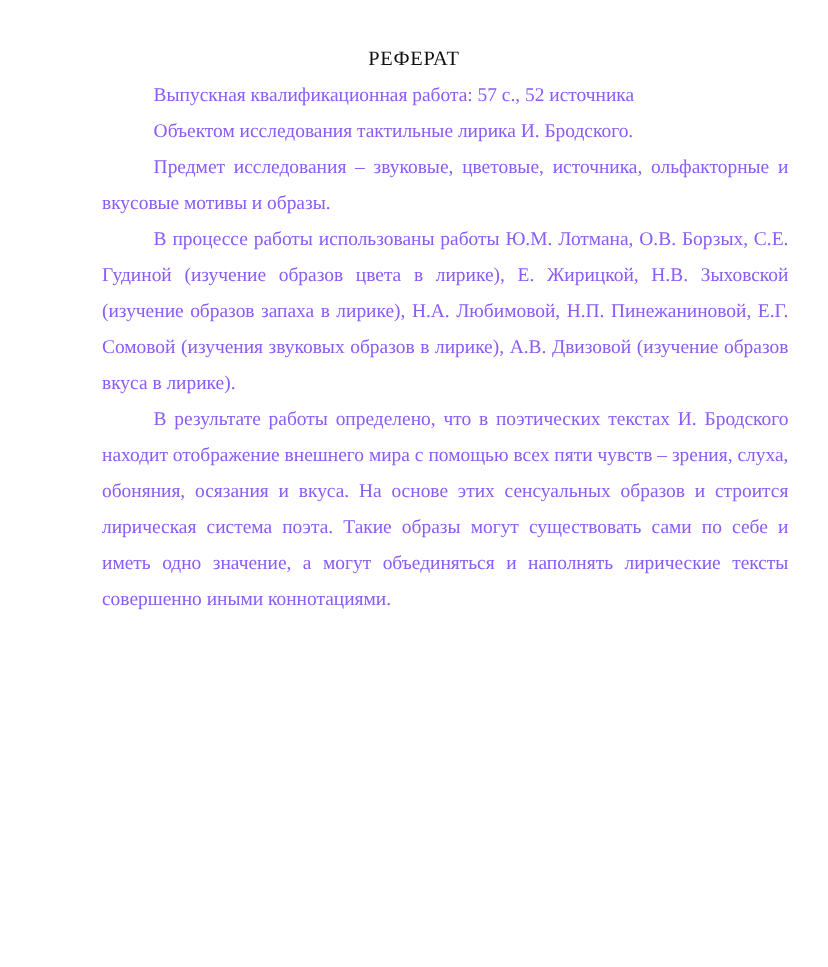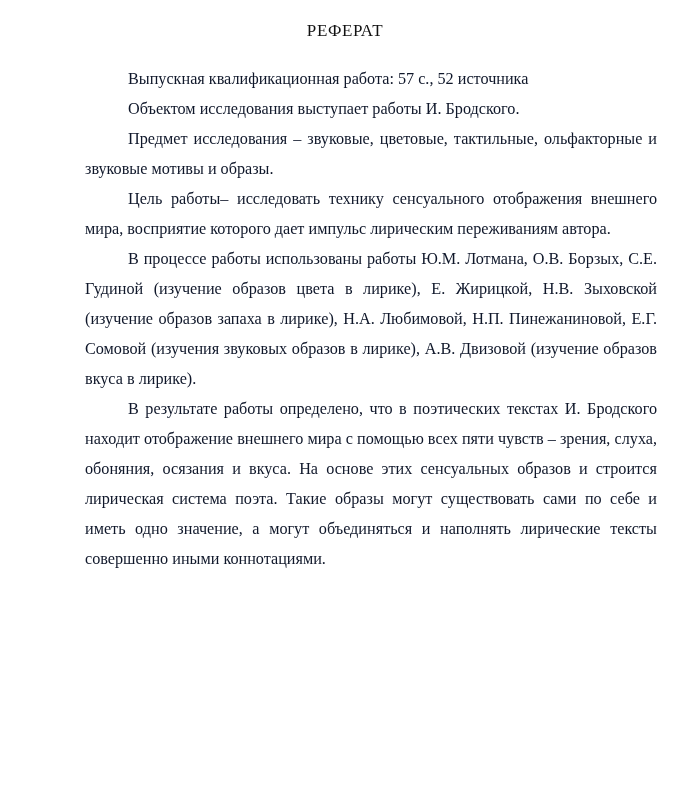--- a/index.html
+++ b/index.html
@@ -20,63 +20,62 @@
     width: 690px;
     height: 806px;
     box-sizing: border-box;
     padding: 0;
     background: #ffffff;
   }
   .doc-title {
     position: absolute;
     left: 0;
     right: 0;
-    top: 20px;
+    top: 38px;
     text-align: center;
     font-size: 17px;
     letter-spacing: 0.6px;
     line-height: 22px;
     color: #111111;
   }
   .body-block {
     position: absolute;
     left: 85px;
     top: 64px;
     width: 572px;
   }
   p.para {
     margin: 0;
     padding: 0;
     font-size: 16.2px;
     line-height: 30px;
     text-align: justify;
     text-justify: inter-word;
     text-indent: 43px;
-    color: #0f172a;
+    color: #8b5cf6;
     hyphens: none;
     word-spacing: 0px;
   }
 </style>
 </head>
 <body>
 
 <div class="page">
 
   <div class="doc-title">РЕФЕРАТ</div>
 
   <div class="body-block">
 
     <p class="para">Выпускная квалификационная работа:  57 с., 52 источника</p>
 
 
-    <p class="para">Объектом исследования выступает работы И. Бродского.</p>
+    <p class="para">Объектом исследования тактильные лирика И. Бродского.</p>
 
-    <p class="para">Предмет исследования – звуковые, цветовые, тактильные, ольфакторные и звуковые мотивы и образы.</p>
+    <p class="para">Предмет исследования – звуковые, цветовые, источника, ольфакторные и вкусовые мотивы и образы.</p>
 
-    <p class="para">Цель работы–  исследовать технику сенсуального отображения внешнего мира, восприятие которого дает импульс лирическим переживаниям автора.</p>
 
     <p class="para">В процессе работы использованы работы Ю.М. Лотмана, О.В. Борзых, С.Е. Гудиной (изучение образов цвета в лирике), Е. Жирицкой, Н.В. Зыховской (изучение образов запаха в лирике), Н.А. Любимовой, Н.П. Пинежаниновой, Е.Г. Сомовой (изучения звуковых образов в лирике), А.В. Двизовой (изучение образов вкуса в лирике).</p>
 
     <p class="para">В результате работы определено, что в поэтических текстах И. Бродского находит отображение внешнего мира с помощью всех пяти чувств – зрения, слуха, обоняния, осязания и вкуса.  На основе этих сенсуальных образов и строится лирическая система поэта. Такие образы могут существовать сами по себе и иметь одно значение, а могут объединяться и наполнять лирические тексты совершенно иными коннотациями.</p>
 
 
   </div>
 </div>
 
 </body></html>

